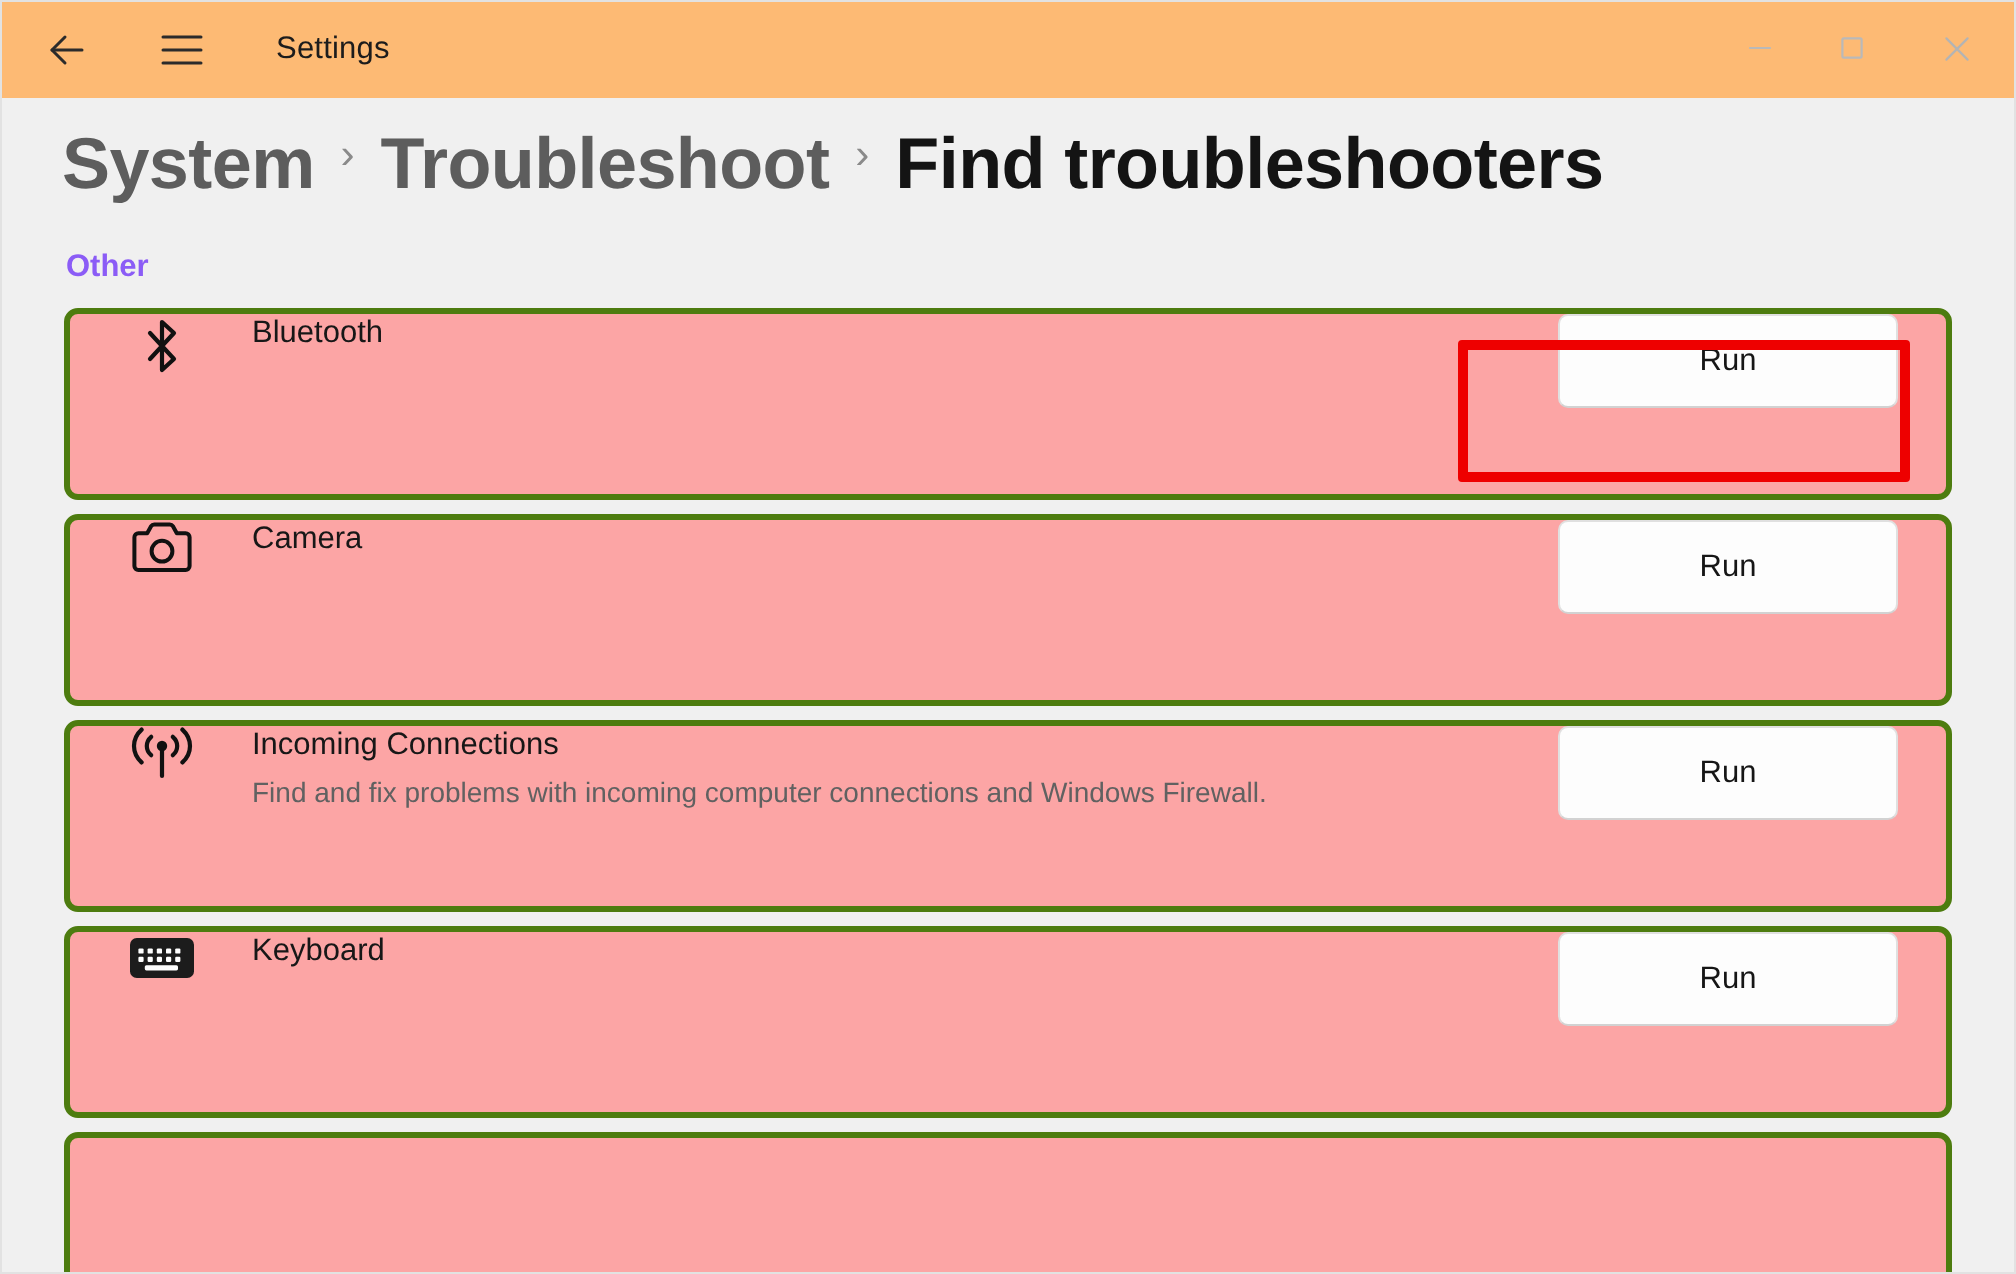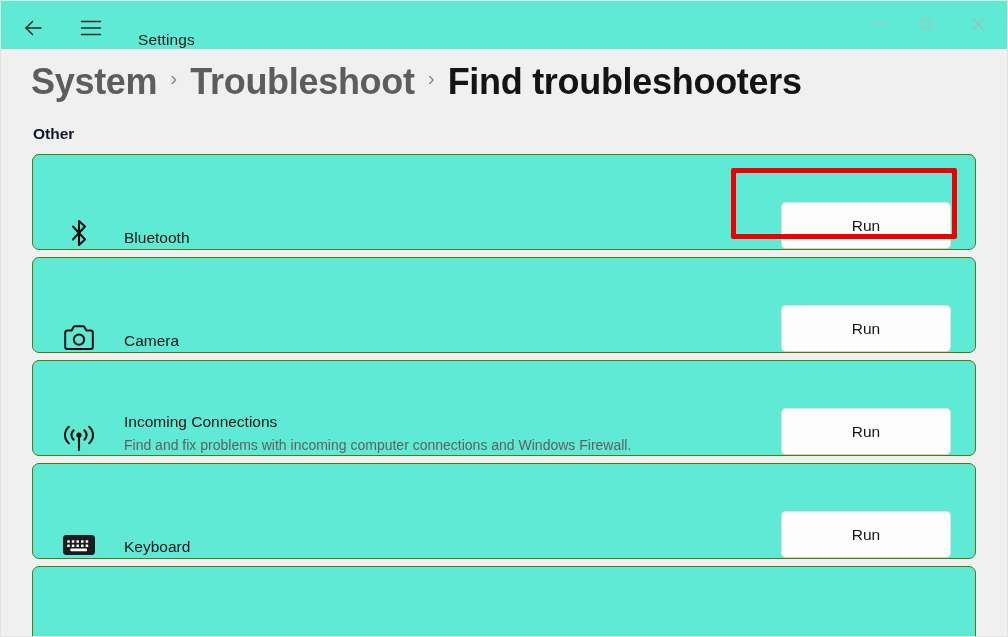--- a/index.html
+++ b/index.html
@@ -24,23 +24,23 @@
     height: 637px;
     background: #f0f0f0;
     border: 1px solid #e2e2e2;
     overflow: hidden;
   }
 
   
   .titlebar {
     position: relative;
     height: 48px;
-    background: #5eead4;
-    display: flex;
-    align-items: flex-end;
+    background: #fdba74;
+    display: flex;
+    align-items: center;
   }
 
   .tb-btn {
     width: 42px;
     height: 42px;
     display: flex;
     align-items: center;
     justify-content: center;
     cursor: default;
     border: none;
@@ -112,32 +112,32 @@
   }
 
   
   .content {
     padding: 0 31px;
   }
 
   .section-title {
     font-size: 15.5px;
     font-weight: 600;
-    color: #0f172a;
+    color: #8b5cf6;
     margin: 22px 0 11px 1px;
   }
 
   .card {
     position: relative;
-    background: #5eead4;
-    border: 1px solid #4d7c0f;
+    background: #fca5a5;
+    border: 3px solid #4d7c0f;
     border-radius: 7px;
     height: 96px;
     display: flex;
-    align-items: flex-end;
+    align-items: flex-start;
     margin-bottom: 7px;
     padding: 0 24px 0 26px;
   }
 
   .card-icon {
     width: 40px;
     min-width: 40px;
     display: flex;
     align-items: center;
     justify-content: center;

